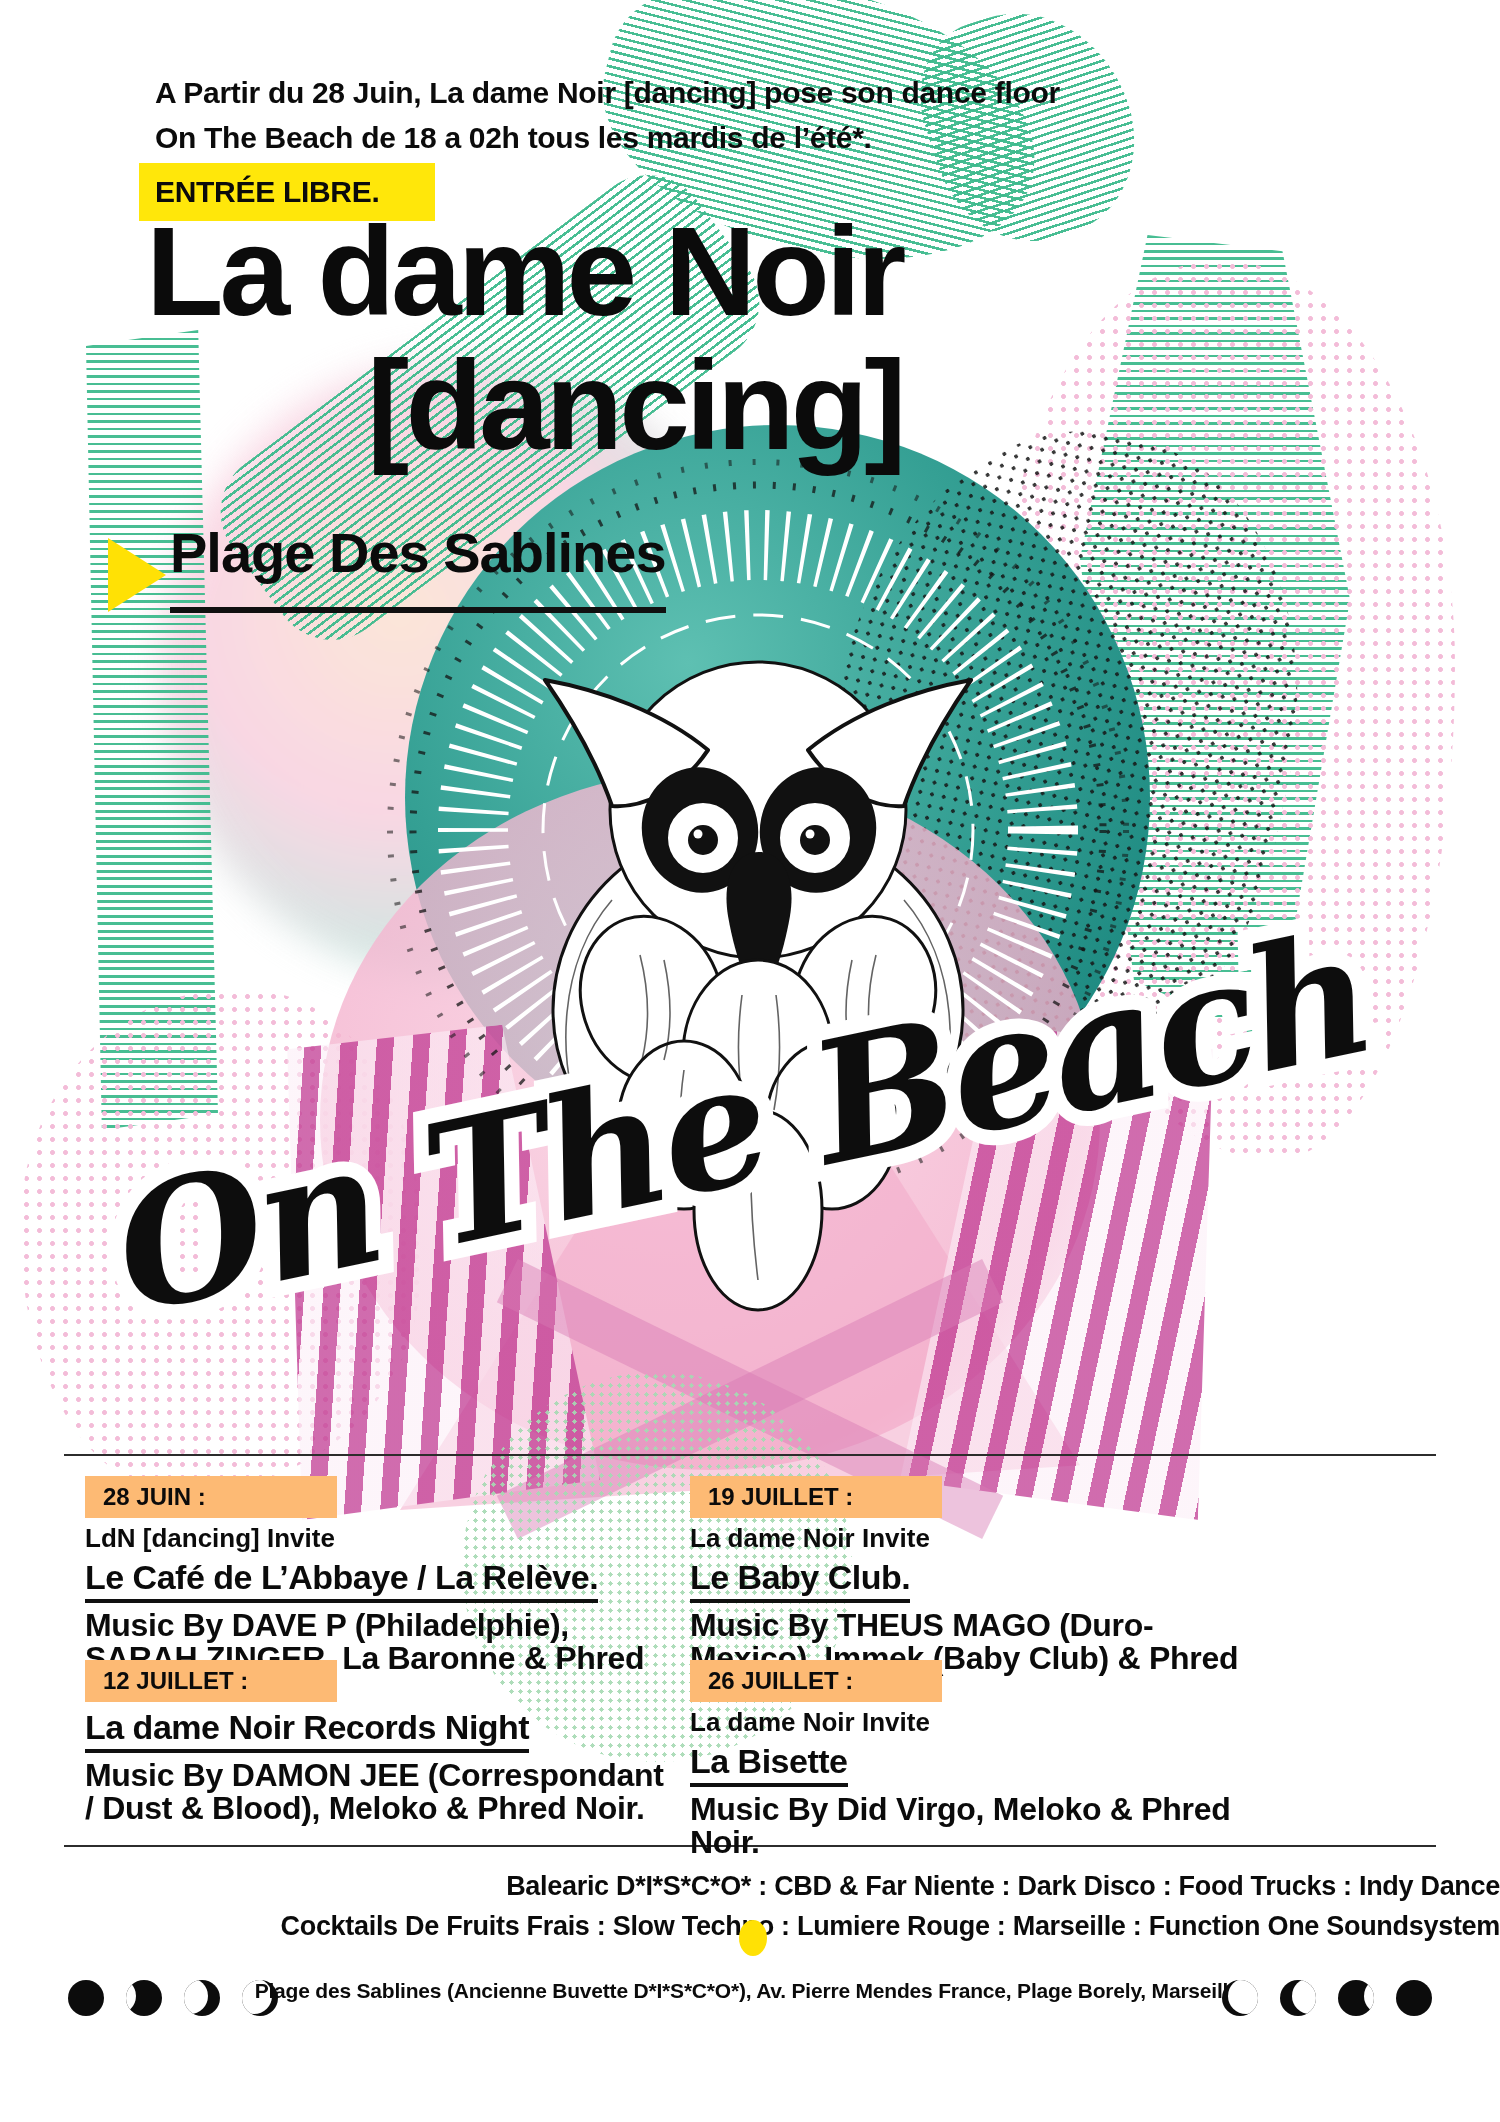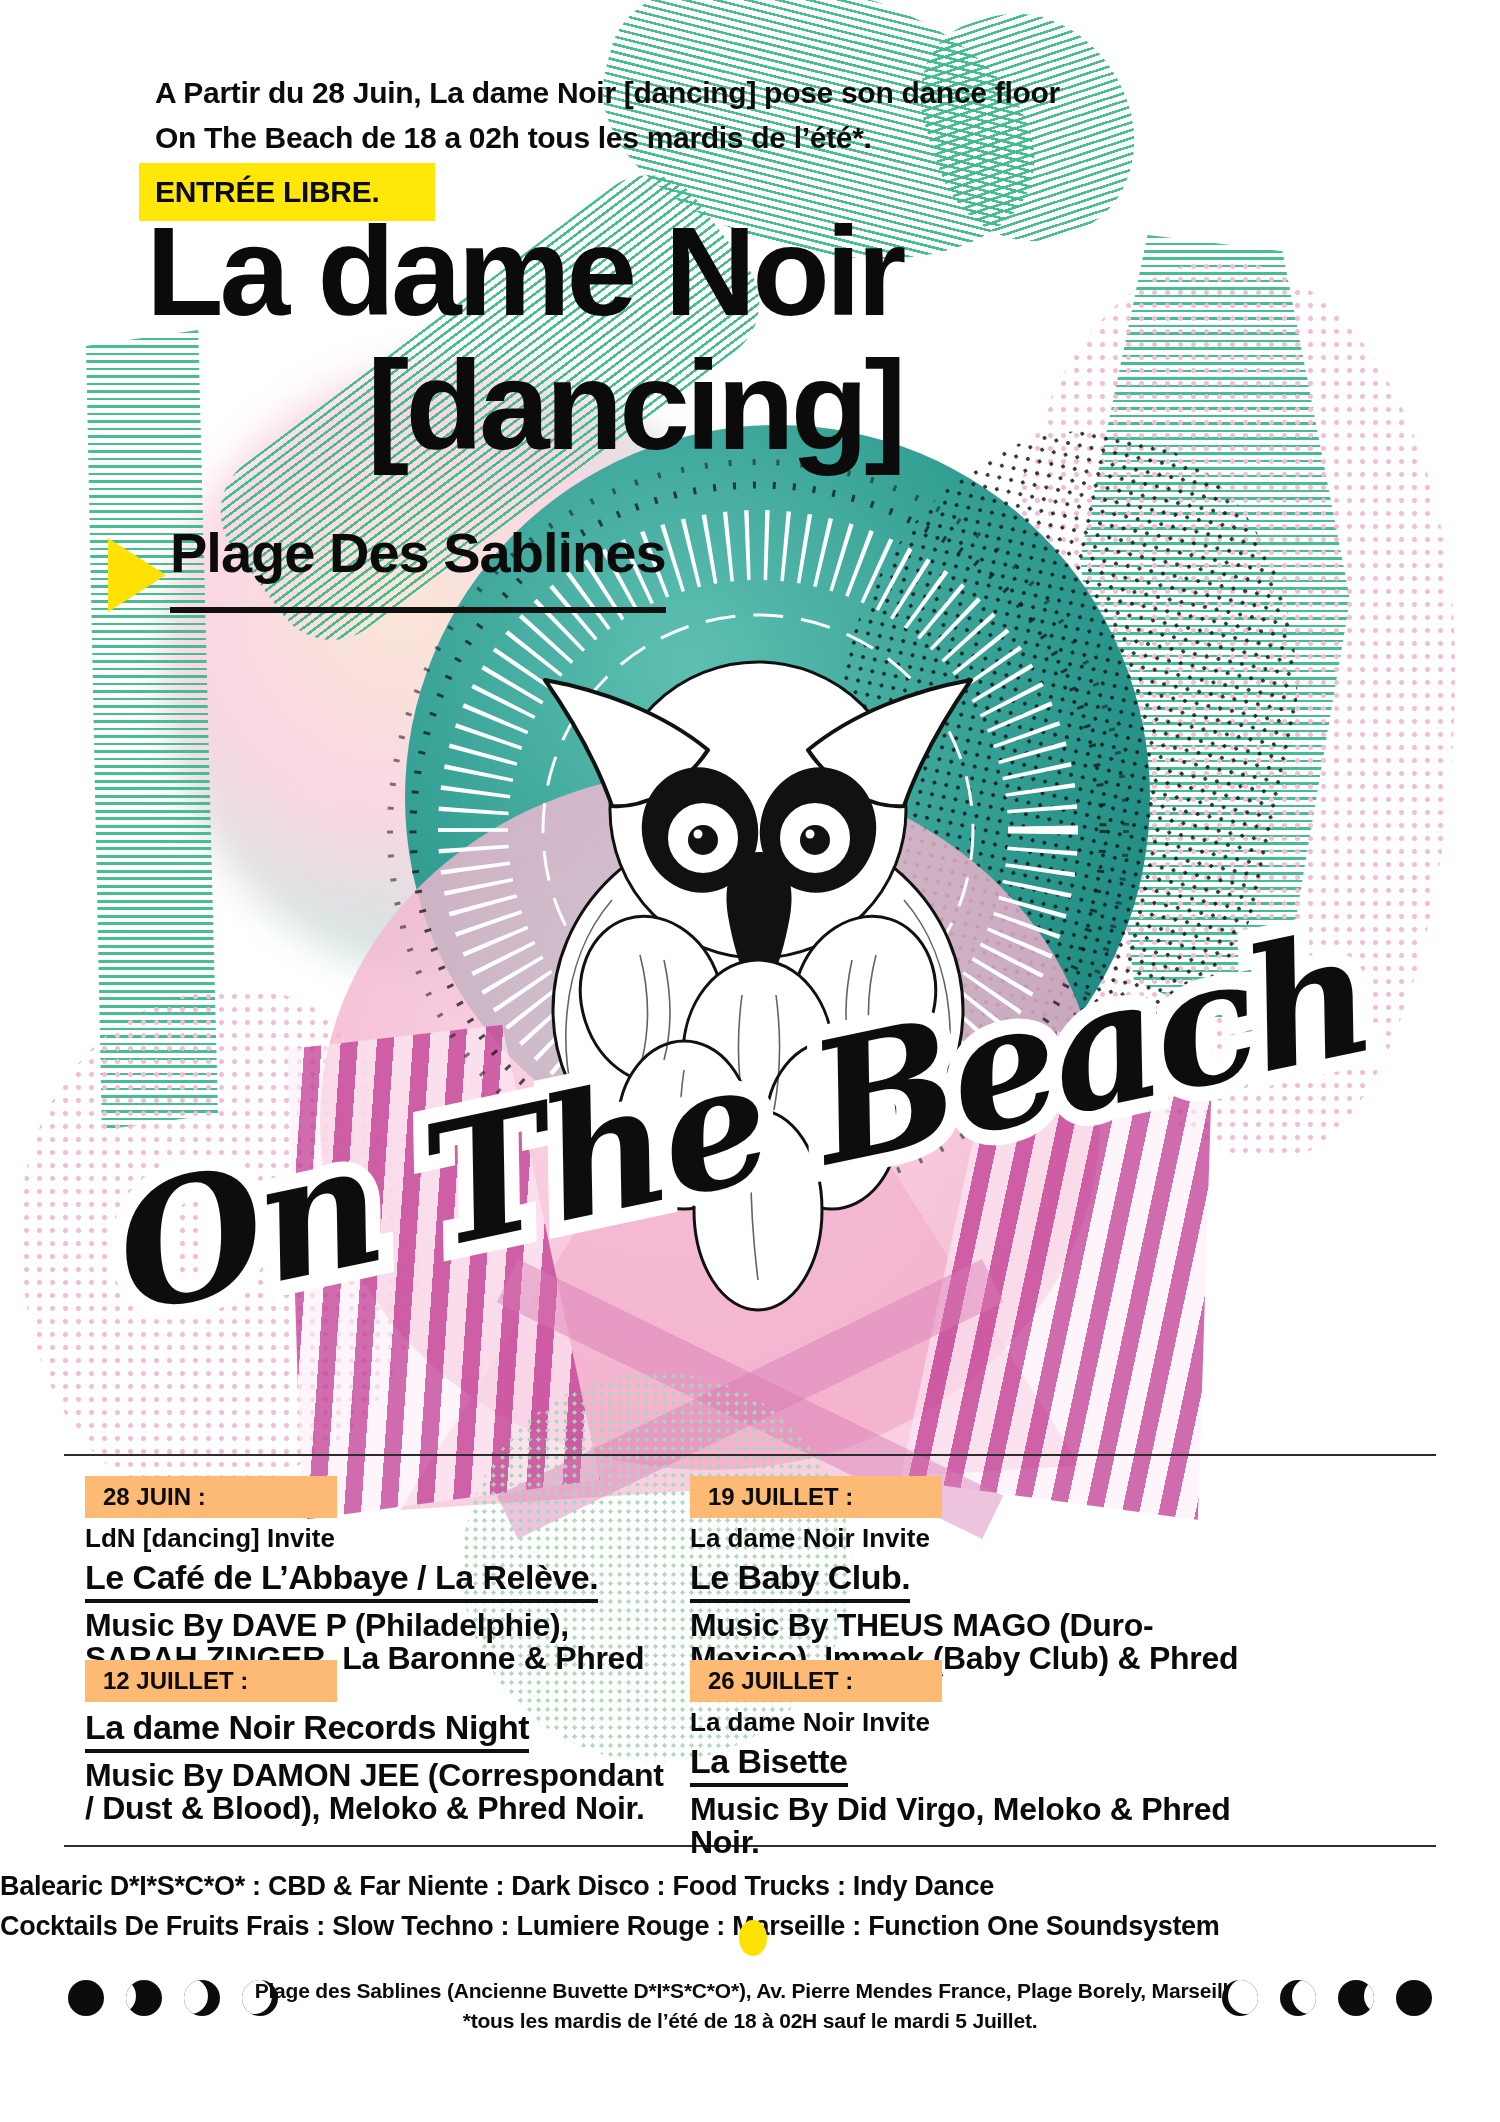--- a/index.html
+++ b/index.html
@@ -34,21 +34,21 @@
 
   .event{width:585px;z-index:6;}
   .ev-date{display:inline-block;box-sizing:border-box;width:252px;background:#fdba74;
            font-size:24px;font-weight:bold;padding:7px 0 7px 18px;}
   .ev-invite{font-size:26px;font-weight:bold;line-height:28px;margin-top:6px;}
   .ev-invite:empty{display:none;}
   .ev-name{font-size:34px;font-weight:bold;margin-top:6px;}
   .ev-name span{display:inline-block;border-bottom:4px solid #101010;padding-bottom:2px;letter-spacing:-.5px;}
   .ev-music{font-size:32px;font-weight:bold;line-height:33px;margin-top:6px;letter-spacing:-.3px;}
 
-  .genres{left:0;right:0;top:1866px;text-align:left;font-size:27px;font-weight:bold;
+  .genres{left:0;right:0;top:1866px;text-align:right;font-size:27px;font-weight:bold;
           line-height:40px;z-index:6;letter-spacing:-.3px;}
   .ydot{left:739px;top:1920px;width:28px;height:36px;border-radius:50%;background:#ffe105;z-index:6;}
 
   .footer-text{left:180px;right:180px;top:1976px;text-align:center;font-size:21px;
                font-weight:bold;line-height:30px;z-index:6;letter-spacing:-.2px;}
   .moons{top:1980px;display:flex;gap:22px;z-index:6;}
   .moon{width:36px;height:36px;border-radius:50%;background:#0c0c0c;position:relative;overflow:hidden;}
   .moon i{content:"";position:absolute;width:36px;height:36px;border-radius:50%;background:#fff;top:-2px;}
 </style>
 </head>
@@ -205,21 +205,20 @@
   <span class="moon">
       <i style="left:-12px;"></i>
     </span>
   <span class="moon">
       <i style="left:-6px;"></i>
     </span>
 </div>
 
 <div class="abs footer-text">
   <div>Plage des Sablines (Ancienne Buvette D*I*S*C*O*), Av. Pierre Mendes France, Plage Borely, Marseille.</div>
-  <div>*tous les mardis de l’été de 18 à 02H sauf le mardi 5 Juillet.</div>
 </div>
 
 <div class="abs moons" style="right:68px;">
   <span class="moon">
       <i style="left:6px;"></i>
     </span>
   <span class="moon">
       <i style="left:12px;"></i>
     </span>
   <span class="moon">

